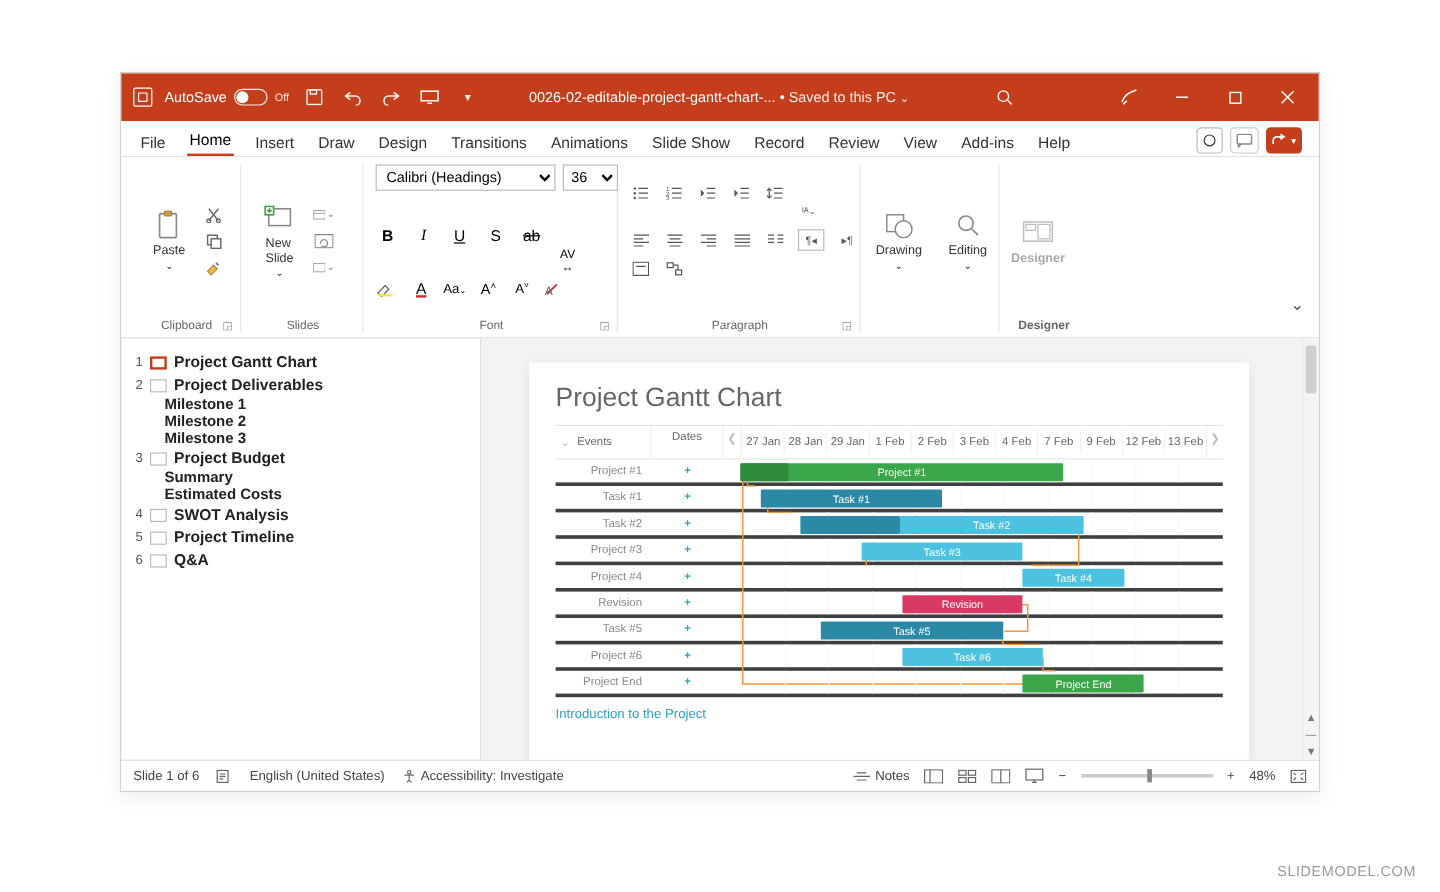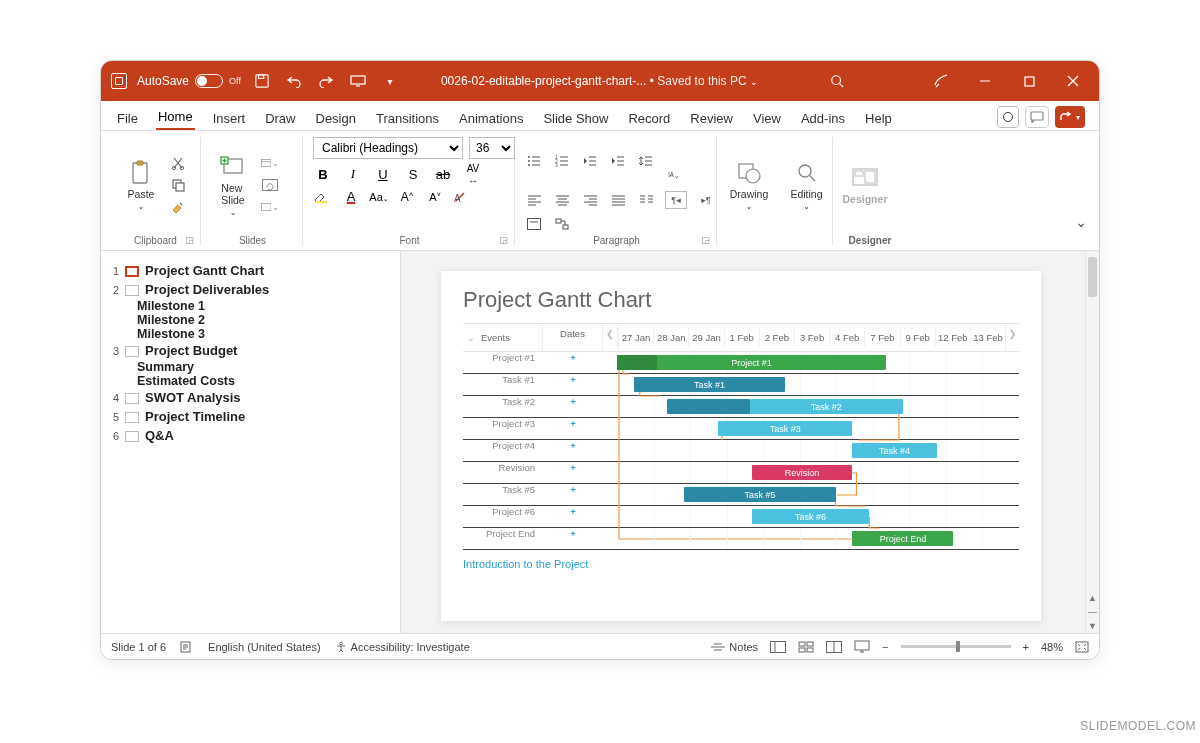--- a/index.html
+++ b/index.html
@@ -1,17 +1,17 @@
 <!DOCTYPE html>
 <html><head>
 <meta charset="utf-8">
 <style>
   * { box-sizing: border-box; margin: 0; padding: 0; font-family: "Segoe UI", Arial, sans-serif; }
   body { background: #fff; width: 1200px; height: 743px; position: relative; }
-  .window { position: absolute; left: 100px; top: 60px; width: 1000px; height: 600px; border: 1px solid #d0d0d0; border-radius: 12px; overflow: hidden; box-shadow: 0 4px 16px rgba(0,0,0,0.08); display:flex; flex-direction:column; background:#fff;}
+  .window { position: absolute; left: 100px; top: 60px; width: 1000px; height: 600px; border: 1px solid #d0d0d0; border-radius: 0; overflow: hidden; box-shadow: 0 4px 16px rgba(0,0,0,0.08); display:flex; flex-direction:column; background:#fff;}
   
   .titlebar { height: 40px; background:#c43e1c; color:#fff; display:flex; align-items:center; font-size:12px; }
   .tb-left { display:flex; align-items:center; gap:10px; padding-left:10px;}
   .tb-icon { width:16px; height:16px; border:1.5px solid #fff; border-radius:2px; position:relative;}
   .tb-icon:after{content:"";position:absolute;inset:3px;border:1.5px solid #fff;border-radius:1px;}
   .autosave { display:flex; align-items:center; gap:6px;}
   .toggle { width:28px; height:14px; border:1.2px solid rgba(255,255,255,0.9); border-radius:8px; display:flex; align-items:center; padding:1px;}
   .toggle .knob{ width:10px;height:10px;border-radius:50%; background:#fff;}
   .tb-btn { width:22px; height:22px; display:flex; align-items:center; justify-content:center; opacity:0.95;}
   .doc-title { flex:1; text-align:left; padding-left:40px; color:#fff; font-size:12px; white-space:nowrap; overflow:hidden;}
@@ -54,37 +54,37 @@
   .osub{ padding-left:32px; font-weight:700; font-size:12.5px;}
   .editor { flex:1; background:#f3f3f3; position:relative; overflow:hidden;}
   .slide { position:absolute; left:40px; top:20px; width:600px; height:350px; background:#fff; box-shadow:0 2px 8px rgba(0,0,0,0.1);}
   .slide h1{ font-size:22px; font-weight:400; color:#666; padding:16px 22px 6px;}
   .gantt{ margin:4px 22px 0 22px; font-size:9.5px; color:#666;}
   .gantt-header{ display:flex; border-bottom:1px solid #e4e4e4; border-top:1px solid #e4e4e4;}
   .gantt-header .ev{ width:80px; padding:4px; display:flex; align-items:center; gap:6px; border-right:1px solid #eee;}
   .gantt-header .dt{ width:60px; padding:4px; text-align:center; border-right:1px solid #eee;}
   .gantt-header .arrow{ width:14px; text-align:center; color:#bbb; padding:4px 0;}
   .gantt-header .day{ flex:1; text-align:center; padding:4px 0; border-left:1px solid #f1f1f1;}
-  .gantt-row{ display:flex; height:22px; border-bottom:1px solid #404040;}
+  .gantt-row{ display:flex; height:22px; align-items:center; border-bottom:3px solid #404040;}
   .gantt-row .ev{ width:80px; text-align:right; padding-right:8px; color:#888;}
   .gantt-row .dt{ width:60px; text-align:center; color:#2aa1c9; font-weight:700;}
   .gantt-row .track{ flex:1; position:relative; height:100%;}
   .gantt-row .track .grid{position:absolute;inset:0;display:flex;}
   .gantt-row .track .grid div{flex:1;border-left:1px solid #f7f7f7;}
   .bar{ position:absolute; top:3px; height:15px; border-radius:1px; color:#fff; font-size:9px; display:flex; align-items:center; justify-content:center;}
   .subtitle{ color:#2aa1c9; font-size:11px; padding:8px 22px;}
   .vscroll{ position:absolute; right:0;top:0;bottom:0;width:14px;background:#f4f4f4;border-left:1px solid #e5e5e5;}
   .vscroll .thumb{position:absolute;left:2px;right:2px;top:6px;height:40px;background:#cfcfcf;border-radius:2px;}
   .vscroll .sbtn{position:absolute;left:0;right:0;height:14px;display:flex;align-items:center;justify-content:center;color:#777;font-size:9px;}
   
   .status { height:26px; border-top:1px solid #ddd; background:#fff; display:flex; align-items:center; font-size:11px; color:#444; padding:0 10px; gap:14px;}
   .status .right{ margin-left:auto; display:flex; align-items:center; gap:12px;}
   .zoom-slider{ width:110px;height:3px;background:#ccc;position:relative;}
   .zoom-slider .zk{position:absolute;top:-4px;left:50%;width:4px;height:11px;background:#888;}
-  .watermark{ position:absolute; right:4px; bottom:10px; font-size:12px; letter-spacing:0.5px; color:#999;}
+  .watermark{ position:absolute; right:20px; bottom:10px; font-size:12px; letter-spacing:0.5px; color:#999;}
   svg{display:block;}
   .conn{stroke:#f3973e;stroke-width:1.2;fill:none;}
 </style>
 </head>
 <body>
 
 <div class="window">
 
   <div class="titlebar">
     <div class="tb-left">
@@ -277,21 +277,21 @@
         <div class="row">
           <select class="font-name"><option>Calibri (Headings)</option></select>
           <select class="font-size"><option>36</option></select>
         </div>
         <div class="row" style="gap:10px;">
           <span class="fmt" style="font-weight:700">B</span>
           <span class="fmt" style="font-style:italic;font-family:serif;">I</span>
           <span class="fmt" style="text-decoration:underline">U</span>
           <span class="fmt">S</span>
           <span class="fmt" style="text-decoration:line-through">ab</span>
-          <span class="fmt" style="font-size:10px;">AV<br>↔</span>
+          <span class="fmt" style="font-size:10px;margin-top:44px;">AV<br>↔</span>
         </div>
         <div class="row" style="gap:8px;">
           <span class="fmt">
                 <svg width="16" height="14">
                   <path d="M2 10 l6-6 3 3 -6 6 z" fill="none" stroke="#555"></path>
                   <rect x="2" y="11" width="12" height="2" fill="#ffe14d"></rect>
                 </svg>
               </span>
           <span class="fmt" style="position:relative;"><span style="text-decoration:underline;text-decoration-color:#d02a2a;text-decoration-thickness:2px;">A</span></span>
           <span class="fmt" style="font-size:11px">Aa<span style="font-size:7px;">⌄</span></span>

